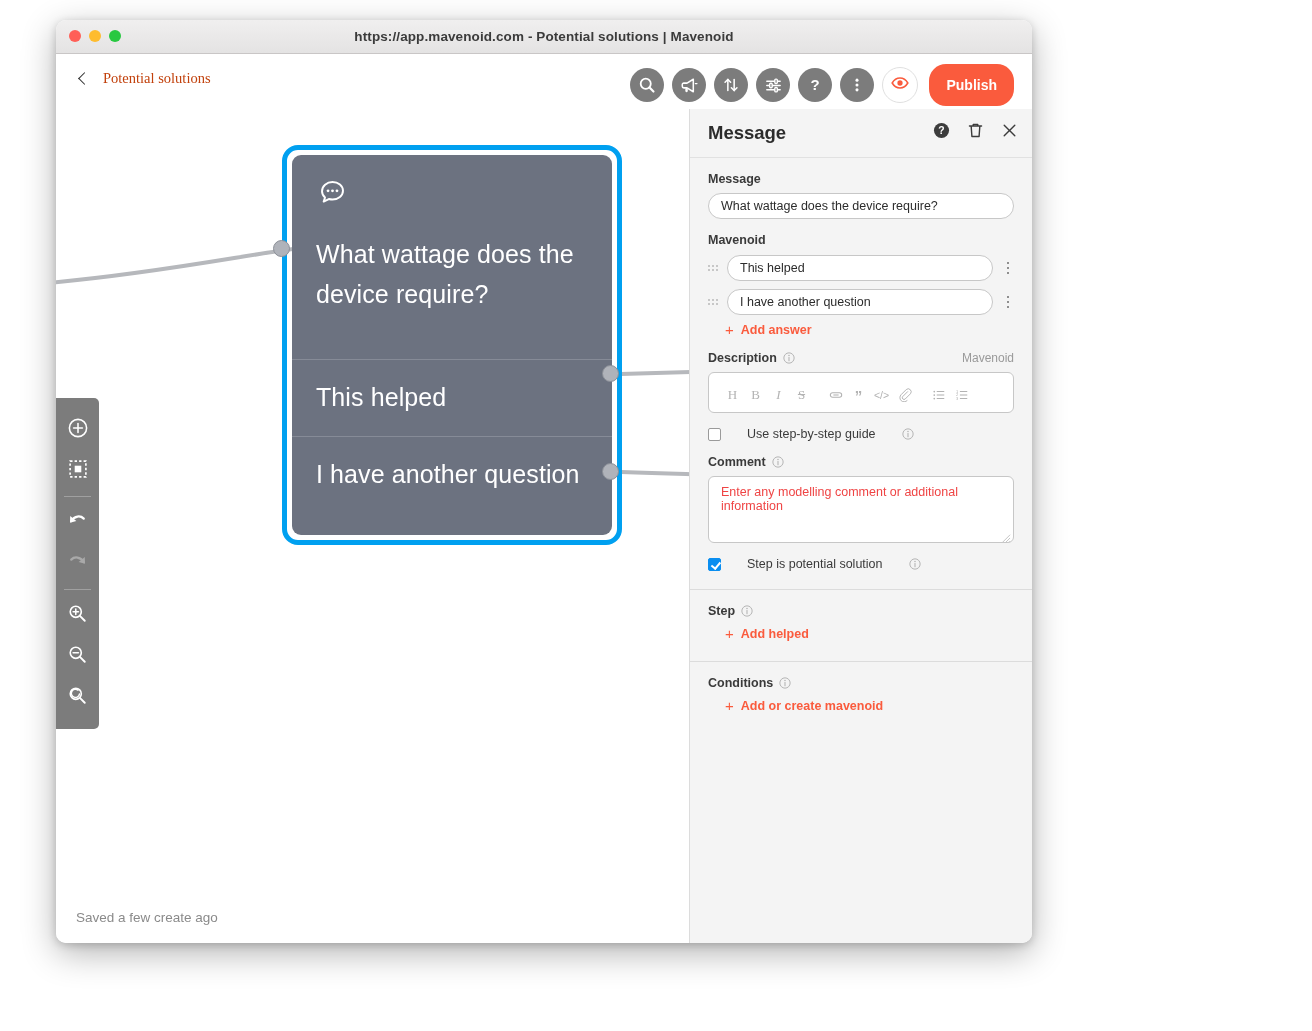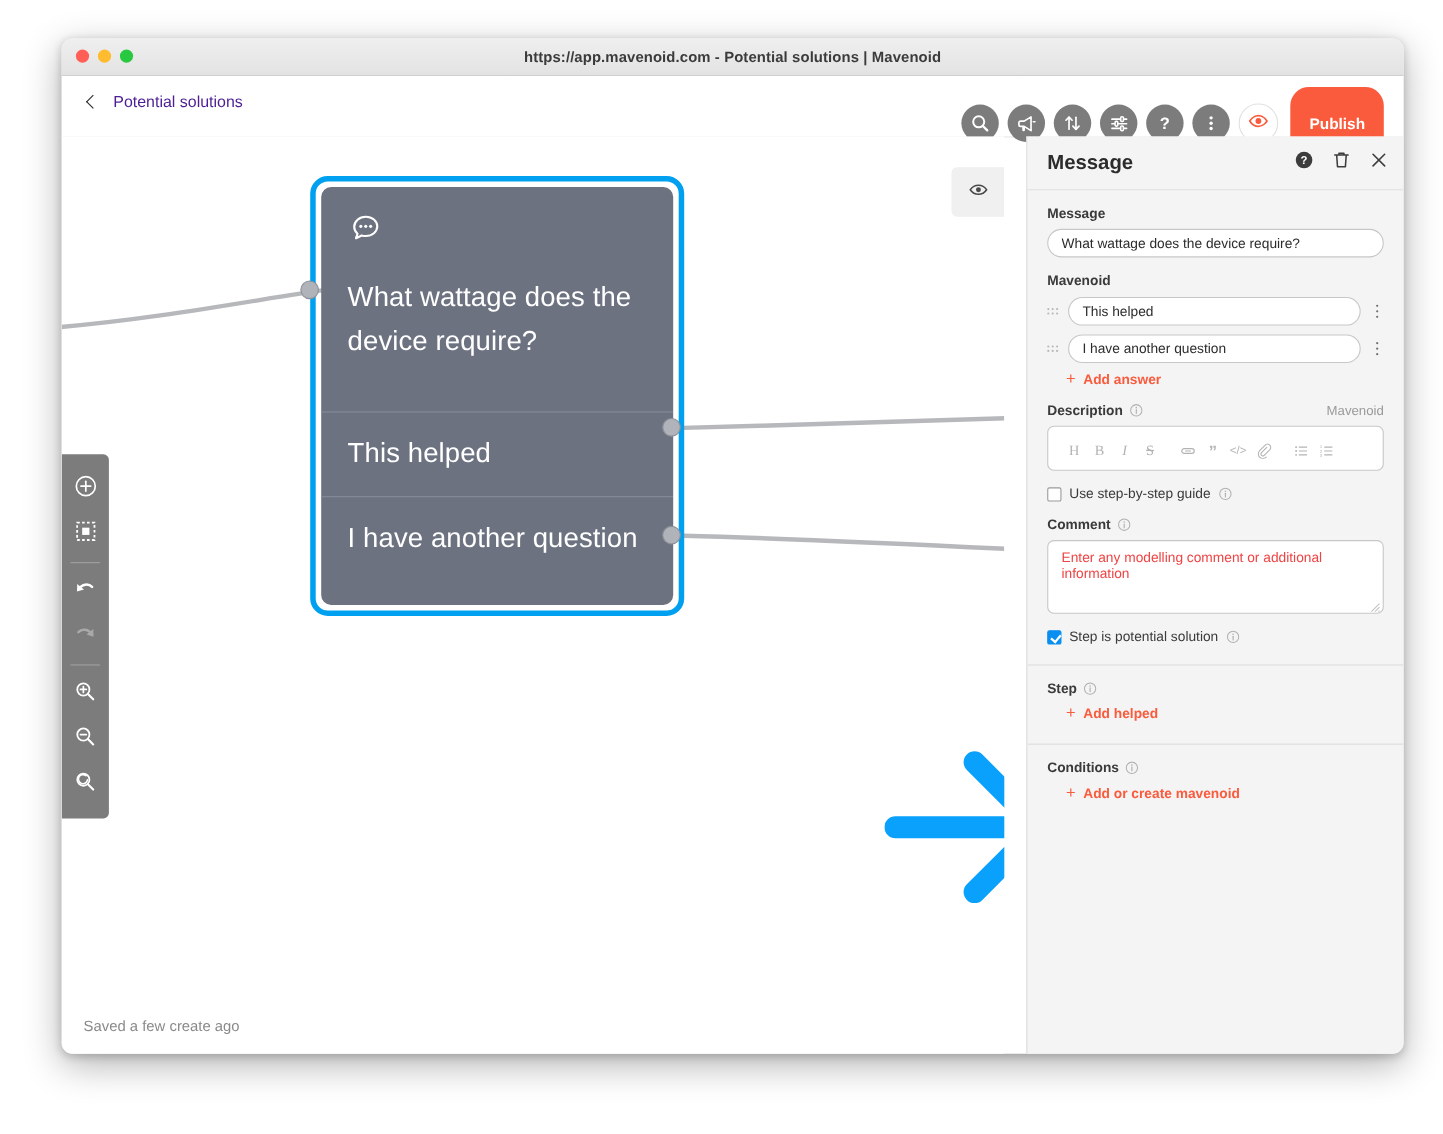--- a/index.html
+++ b/index.html
@@ -16,22 +16,22 @@
     position: relative;
     width: 1312px;
     height: 1031px;
     background: #ffffff;
   }
 
   
   .window {
     position: absolute;
     left: 56px;
-    top: 35px;
-    width: 1220px;
+    top: 20px;
+    width: 976px;
     height: 923px;
     background: #ffffff;
     border-radius: 10px;
     box-shadow: 0 10px 34px rgba(0,0,0,0.30), 0 2px 8px rgba(0,0,0,0.18);
     overflow: hidden;
   }
 
   .titlebar {
     position: relative;
     height: 33px;
@@ -84,21 +84,22 @@
     content: "";
     position: absolute;
     left: 4px; top: 2px;
     width: 8px; height: 8px;
     border-left: 1.8px solid #2d2d2d;
     border-bottom: 1.8px solid #2d2d2d;
     transform: rotate(45deg);
   }
   .crumb-title {
     font-size: 14.5px;
-    color: #4c1d95;
+    color: #c2410c;
+    font-family: Liberation Serif, serif;
   }
 
   .header-actions {
     position: absolute;
     right: 18px;
     top: 10px;
     display: flex;
     align-items: center;
     gap: 8px;
   }
@@ -117,21 +118,21 @@
     border-radius: 50%;
     background: #ffffff;
     border: 1px solid #e0e0e0;
     display: flex;
     align-items: center;
     justify-content: center;
     cursor: pointer;
   }
   .publish-btn {
     height: 34px;
-    padding: 16px 17px;
+    padding: 4px 17px;
     border-radius: 17px;
     background: #fa5b3d;
     color: #ffffff;
     font-size: 14px;
     font-weight: bold;
     display: flex;
     align-items: center;
     justify-content: center;
     cursor: pointer;
     margin-left: 3px;
@@ -415,21 +416,21 @@
     justify-content: center;
     color: #b3b3b3;
     font-size: 13px;
     cursor: pointer;
   }
   .rt-gap { width: 11px; }
 
   .check-row {
     display: flex;
     align-items: center;
-    gap: 7px;
+    gap: 26px;
     margin-top: 14px;
   }
   .checkbox {
     width: 13px; height: 13px;
     border: 1px solid #9a9a9a;
     border-radius: 2px;
     background: #ffffff;
     box-sizing: border-box;
     cursor: pointer;
   }

